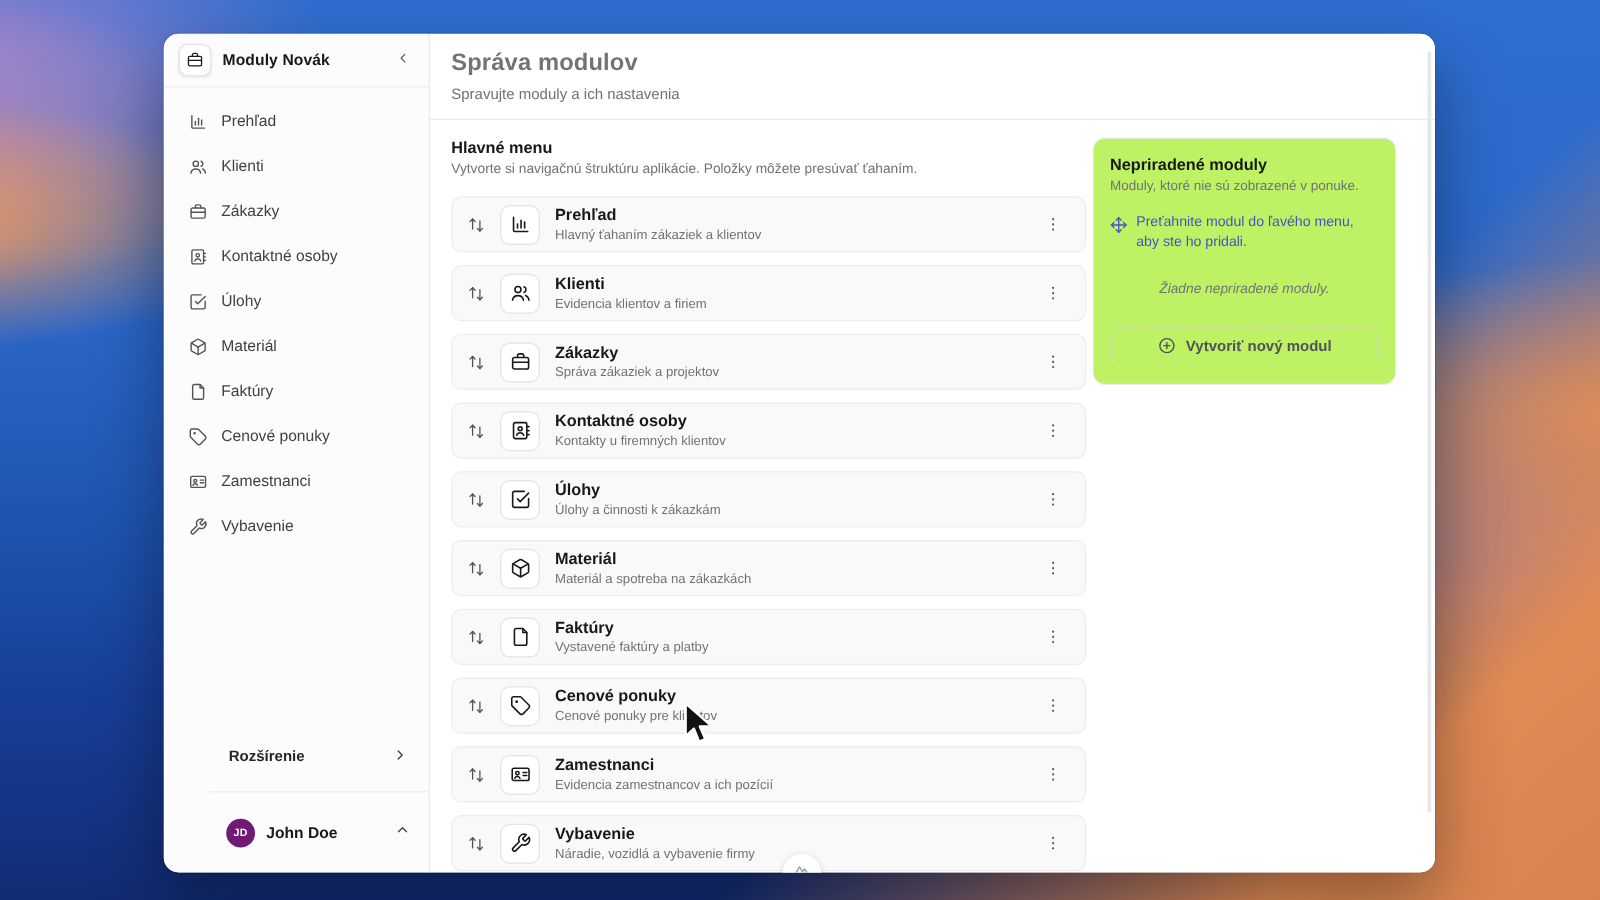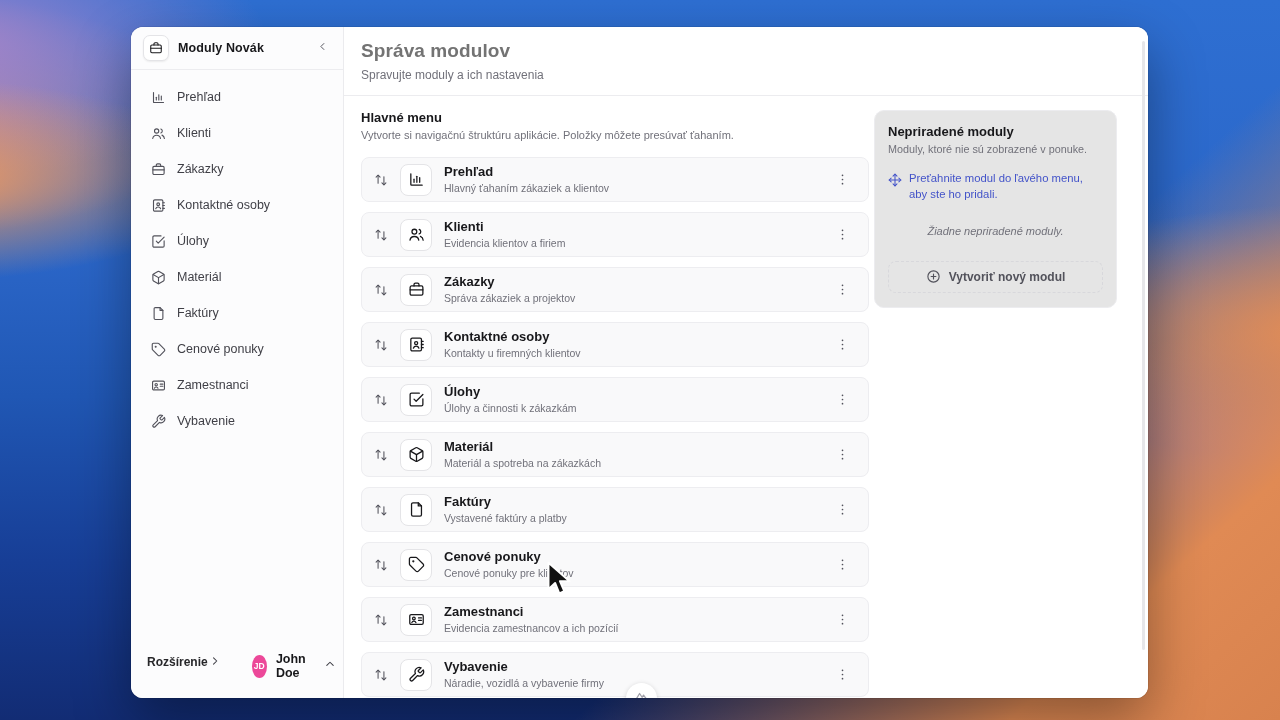--- a/index.html
+++ b/index.html
@@ -26,25 +26,25 @@
   .sidebar { width:213px; min-width:213px; background:#fcfcfd; border-right:1px solid #ebebee; display:flex; flex-direction:column; }
   .sb-header { height:42px; display:flex; align-items:center; gap:9px; padding:0 10px 0 12px; }
   .brand-tile { width:26px; height:26px; background:#fff; border:1px solid #e4e4e7; border-radius:7px;
     box-shadow:0 1px 2px rgba(0,0,0,.07); display:flex; align-items:center; justify-content:center; color:#18181b; }
   .brand-name { font-size:12.5px; font-weight:700; color:#18181b; letter-spacing:.1px; }
   .collapse-btn { margin-left:auto; width:22px; height:22px; border:none; background:transparent; display:flex; align-items:center; justify-content:center; color:#52525b; border-radius:6px; cursor:pointer; }
   .sb-divider { border-top:1px solid #ececef; }
   .sb-nav { padding:13px 12px; display:flex; flex-direction:column; gap:8px; }
   .sb-item { display:flex; align-items:center; gap:11px; height:28px; padding:0 8px; border-radius:6px; color:#3f3f46; font-size:12.5px; cursor:pointer; }
   .sb-item .ic { color:#52525b; display:flex; }
-  .sb-bottom { margin-top:auto; display:flex; flex-direction:row; }
+  .sb-bottom { margin-top:auto; display:flex; flex-direction:column;padding-left:36px; }
   .sb-extension { height:56px; display:flex; align-items:center; padding:0 16px; font-size:12px; font-weight:600; color:#27272a; cursor:pointer; }
   .sb-extension .chev { margin-left:auto; color:#3f3f46; display:flex; }
   .sb-user { height:64px; display:flex; align-items:center; gap:9px; padding:0 14px; cursor:pointer; }
-  .avatar { width:23px; height:23px; border-radius:50%; background:#ec4899; color:#fff; font-size:8.5px; font-weight:700; display:flex; align-items:center; justify-content:center; letter-spacing:.2px; }
+  .avatar { width:23px; height:23px; border-radius:50%; background:#701a75; color:#fff; font-size:8.5px; font-weight:700; display:flex; align-items:center; justify-content:center; letter-spacing:.2px; }
   .user-name { font-size:12.5px; font-weight:600; color:#18181b; }
   .sb-user .chev { margin-left:auto; color:#3f3f46; display:flex; }
   
   .main { flex:1; display:flex; flex-direction:column; background:#fff; position:relative; }
   .main-header { padding:13px 24px 13px 17px; border-bottom:1px solid #ececef; }
   .page-title { font-size:19px; font-weight:700; color:#737373; letter-spacing:.1px; }
   .page-subtitle { margin-top:6px; font-size:12px; color:#71717a; }
   .content { flex:1; display:flex; gap:5px; padding:14px 24px 0 17px; }
   .list-col { width:508px; min-width:508px; }
   .section-title { font-size:13px; font-weight:700; color:#18181b; }
@@ -52,21 +52,21 @@
   .module-list { margin-top:16px; display:flex; flex-direction:column; gap:10px; }
   .module-card { height:45px; background:#f9f9fa; border:1px solid #ededf0; border-radius:8px; display:flex; align-items:center; gap:12px; padding:0 14px 0 12px; cursor:grab; }
   .drag-handle { color:#52525b; display:flex; cursor:grab; }
   .module-icon-tile { width:32px; height:32px; background:#fff; border:1px solid #e4e4e7; border-radius:8px; display:flex; align-items:center; justify-content:center; color:#18181b; flex:0 0 auto; }
   .module-texts { display:flex; flex-direction:column; justify-content:center; }
   .module-title { font-size:13px; font-weight:600; color:#18181b; line-height:1.15; }
   .module-desc { font-size:10.5px; color:#71717a; margin-top:2.5px; }
   .dots-btn { margin-left:auto; border:none; background:transparent; color:#52525b; display:flex; cursor:pointer; padding:4px; }
   
   .panel-col { flex:1; padding-right:7px; }
-  .panel { background:#e5e5e5; border:1px solid #ececef; border-radius:10px; padding:13px 13px 14px; }
+  .panel { background:#bef264; border:1px solid #ececef; border-radius:10px; padding:13px 13px 14px; }
   .panel-title { font-size:13px; font-weight:700; color:#18181b; }
   .panel-sub { font-size:10.8px; color:#71717a; margin-top:4px; }
   .panel-hint { display:flex; gap:7px; margin-top:16px; font-size:11.3px; line-height:1.4; font-weight:500; color:#4353c9; }
   .panel-hint .ic { flex:0 0 auto; margin-top:2px; display:flex; }
   .panel-empty { font-size:11px; color:#71717a; font-style:italic; text-align:center; margin:22px 0 24px; }
   .create-btn { width:100%; height:32px; border:1.5px dashed #d8d8dc; border-radius:8px; background:transparent; display:flex; align-items:center; justify-content:center; gap:8px; color:#52525b; font-size:12px; font-weight:700; cursor:pointer; }
   
   .scroll-indicator { position:absolute; left:282px; bottom:-16px; width:31px; height:31px; border-radius:50%; background:#fff; box-shadow:0 1px 5px rgba(0,0,0,.16); display:flex; align-items:flex-start; justify-content:center; padding-top:4px; color:#a1a1aa; }
   .win-scrollbar { position:absolute; right:3px; top:14px; bottom:48px; width:3px; background:#e6e6e9; border-radius:3px; }
   .cursor { position:absolute; left:541px; top:560px; width:36px; height:36px; pointer-events:none; z-index:50; }

